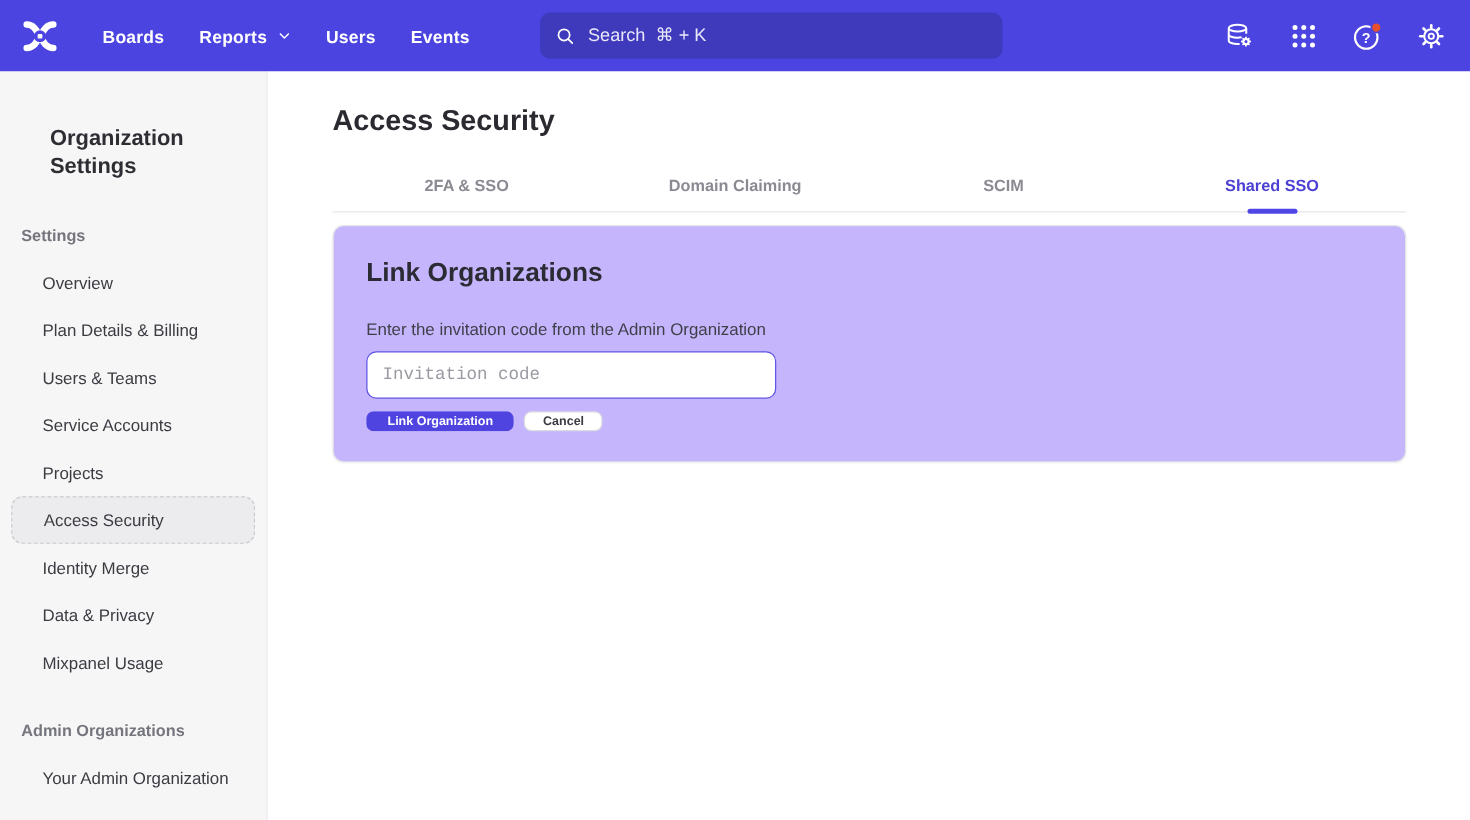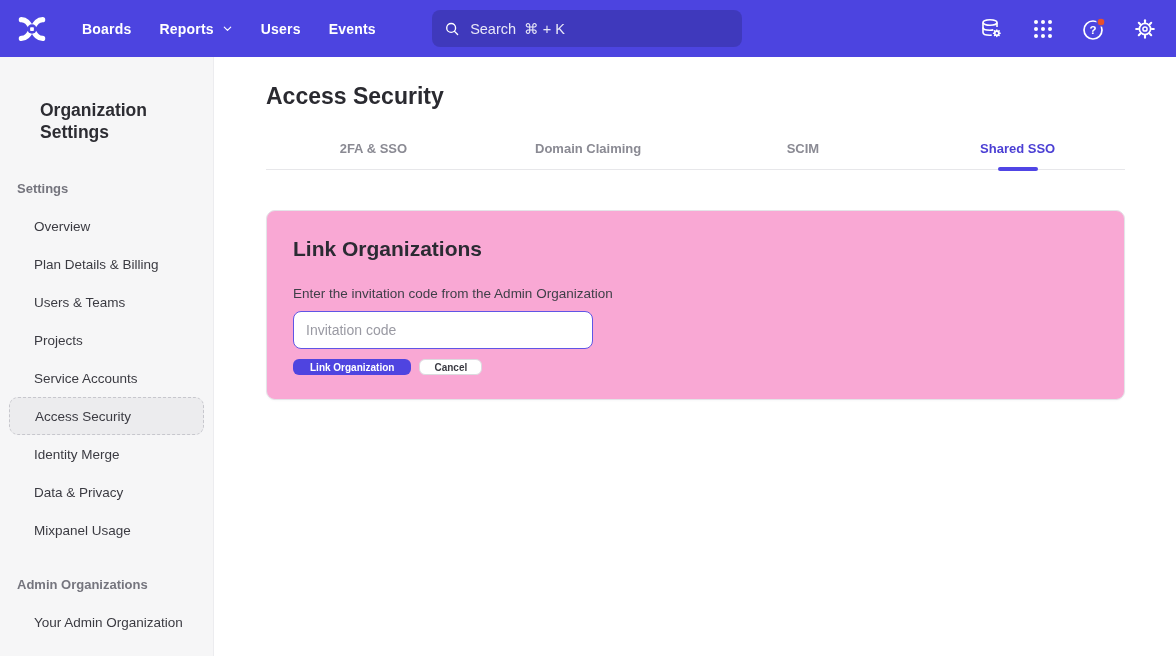--- a/index.html
+++ b/index.html
@@ -6,21 +6,21 @@
   html,body { width:1176px; height:656px; overflow:hidden; background:#fff;
     font-family:"Liberation Sans", sans-serif; }
 
   
   .navbar { height:57px; background:#4C44E0; display:flex; align-items:center;
     padding:0 18px 0 16px; position:relative; }
   .logo { width:32px; height:32px; display:flex; align-items:center; justify-content:center; cursor:pointer; flex:0 0 auto; }
   .nav-links { display:flex; align-items:center; gap:28px; margin-left:34px; }
   .nav-link { color:#fff; font-size:14px; font-weight:600; letter-spacing:.2px; cursor:pointer;
     display:flex; align-items:center; gap:8px; white-space:nowrap; }
-  .searchbox { margin-left:56px; width:310px; height:37px; background:rgba(0,0,0,0.16);
+  .searchbox { margin-left:56px; width:370px; height:37px; background:rgba(0,0,0,0.16);
     border-radius:8px; display:flex; align-items:center; padding:0 12px; gap:10px; }
   .searchbox input { background:transparent; border:none; outline:none; color:#fff;
     font-size:14.5px; width:100%; font-family:"Liberation Sans", sans-serif; }
   .searchbox input::placeholder { color:rgba(255,255,255,0.88); opacity:1; }
   .nav-right { margin-left:auto; display:flex; align-items:center; gap:25px; }
   .nav-icon { width:26px; height:26px; display:flex; align-items:center; justify-content:center;
     cursor:pointer; position:relative; }
   .project-switcher { display:flex; align-items:center; gap:12px; margin-left:4px; cursor:pointer; }
   .project-name { color:#fff; font-size:14.5px; font-weight:700; line-height:18px; }
   .project-scope { color:rgba(255,255,255,0.74); font-size:11.5px; font-weight:700; line-height:15px; }
@@ -42,27 +42,27 @@
   .main { flex:1; padding:24px 51px 0 52px; }
   .page-title { font-size:23px; font-weight:700; color:#2A2A30; line-height:30px; }
   .tabs { display:grid; grid-template-columns:repeat(4,1fr); height:59px; align-items:end;
     border-bottom:1px solid #E7E7EA; }
   .tab { text-align:center; padding-bottom:13px; font-size:13px; font-weight:600; color:#8A8A93;
     cursor:pointer; position:relative; }
   .tab.active { color:#4B3FD4; }
   .tab.active::after { content:""; position:absolute; bottom:-2px; left:50%; transform:translateX(-50%);
     width:40px; height:4px; border-radius:2px; background:#5045E5; }
 
-  .card { margin-top:40px; border:1px solid #E4E4E8; border-radius:9px; background:#f9a8d4;
+  .card { margin-top:10px; border:1px solid #E4E4E8; border-radius:9px; background:#c4b5fd;
     padding:24px 26px; box-shadow:0 1px 2px rgba(30,30,50,0.03); }
   .card-title { font-size:21px; font-weight:700; color:#2B2B33; line-height:28px; margin-bottom:22px; }
   .field-label { font-size:13.5px; color:#3F3F48; line-height:17px; margin-bottom:9px; }
-  .invite-input { width:300px; height:38px; border:1px solid #6055E5; border-radius:8px;
+  .invite-input { width:328px; height:38px; border:1px solid #6055E5; border-radius:8px;
     padding:0 12px; font-size:14px; color:#2B2B33; outline:none; display:block;
-    font-family:Liberation Sans, sans-serif; }
+    font-family:Liberation Mono, monospace; }
   .invite-input::placeholder { color:#9A9AA3; opacity:1; }
   .btn-row { margin-top:10px; display:flex; gap:8px; align-items:center; }
   .btn { height:16px; border-radius:6px; font-size:10px; font-weight:600; cursor:pointer;
     display:inline-flex; align-items:center; padding:0 16px; border:1px solid transparent;
     font-family:"Liberation Sans", sans-serif; }
   .btn-primary { background:#4F44E0; color:#fff; }
   .btn-secondary { background:#fff; color:#3A3A42; border:1px solid #DBDBDF; padding:0 14px; }
 
   svg { display:block; }
 </style>
@@ -166,22 +166,22 @@
 
 <div class="shell">
 
   <div class="sidebar">
     <div class="side-title">Organization Settings</div>
 
     <div class="section-label">Settings</div>
     <div class="side-item">Overview</div>
     <div class="side-item">Plan Details &amp; Billing</div>
     <div class="side-item">Users &amp; Teams</div>
+    <div class="side-item">Service Accounts</div>
     <div class="side-item">Projects</div>
-    <div class="side-item">Service Accounts</div>
     <div class="side-item active">Access Security</div>
     <div class="side-item">Identity Merge</div>
     <div class="side-item">Data &amp; Privacy</div>
     <div class="side-item">Mixpanel Usage</div>
 
     <div class="section-label admin">Admin Organizations</div>
     <div class="side-item">Your Admin Organization</div>
   </div>
 
   <div class="main">

